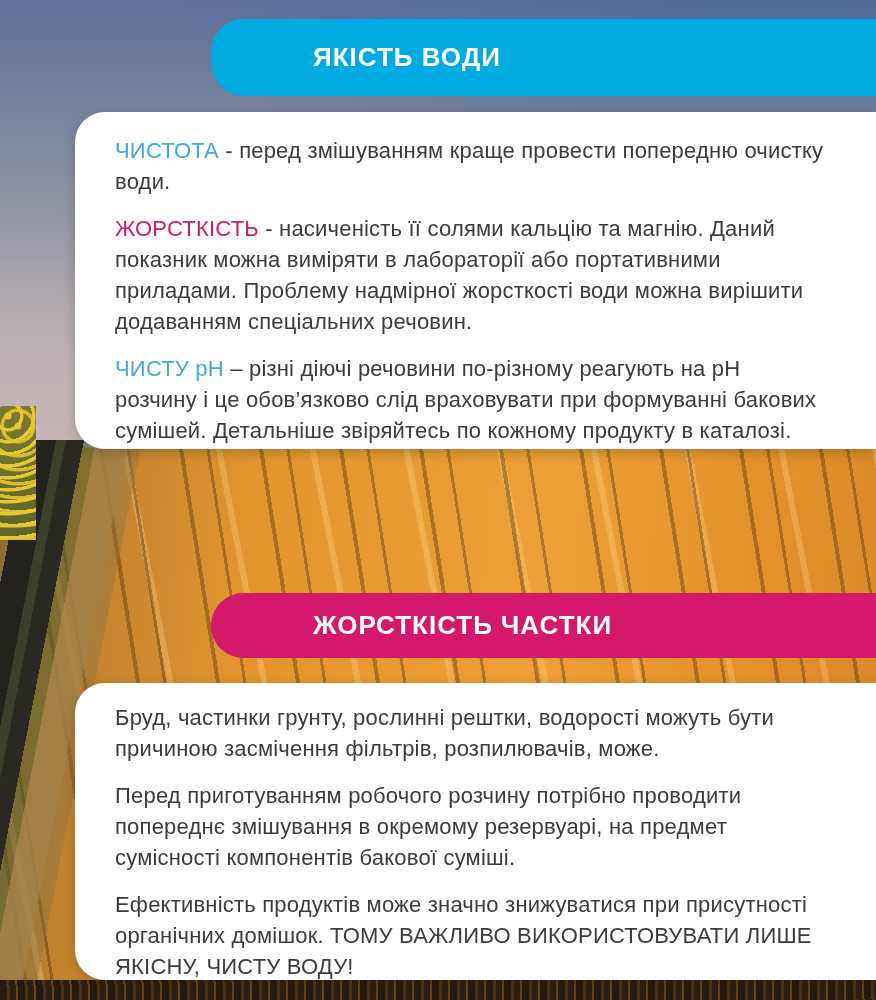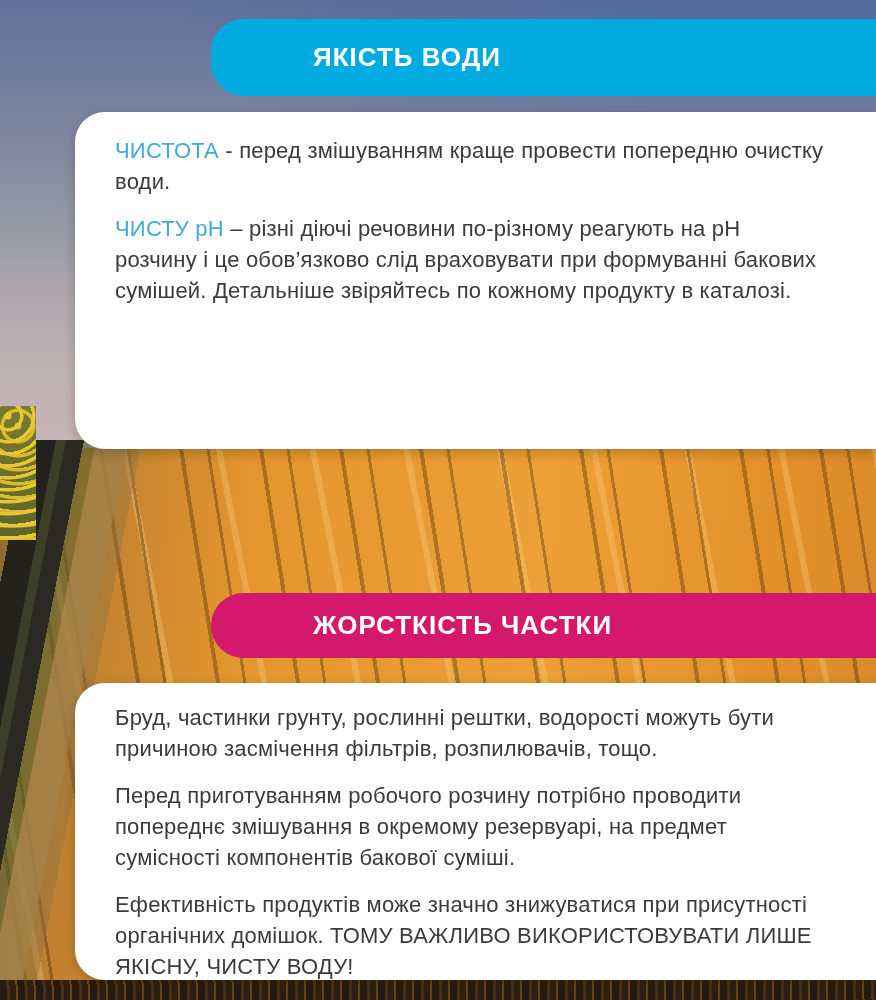--- a/index.html
+++ b/index.html
@@ -92,26 +92,27 @@
   <div class="terrain"></div>
   <div class="sunflowers"></div>
   <div class="bg bottom-strip"></div>
 
   <div class="badge badge-blue">
     <span>ЯКІСТЬ ВОДИ</span>
   </div>
 
   <div class="card card-1">
     <p><span class="term term-blue">ЧИСТОТА</span><span> - перед змішуванням краще провести попередню очистку води.</span></p>
+    <p><span class="term term-magenta">ЖОРСТКІСТЬ</span><span> - насиченість її солями кальцію та магнію. Даний показник можна виміряти в лабораторії або портативними приладами. Проблему надмірної жорсткості води можна вирішити додаванням спеціальних речовин.</span></p>
     <p><span class="term term-blue">ЧИСТУ pH</span><span> – різні діючі речовини по-різному реагують на pH розчину і це обов’язково слід враховувати при формуванні бакових сумішей. Детальніше звіряйтесь по кожному продукту в каталозі.</span></p>
   </div>
 
   <div class="badge badge-magenta">
     <span>ЖОРСТКІСТЬ ЧАСТКИ</span>
   </div>
 
   <div class="card card-2">
-    <p><span>Бруд, частинки грунту, рослинні рештки, водорості можуть бути причиною засмічення фільтрів, розпилювачів, тощо.</span></p>
+    <p><span>Бруд, частинки грунту, рослинні рештки, водорості можуть бути причиною засмічення фільтрів, розпилювачів, може.</span></p>
     <p><span>Перед приготуванням робочого розчину потрібно проводити попереднє змішування в окремому резервуарі, на предмет сумісності компонентів бакової суміші.</span></p>
     <p><span>Ефективність продуктів може значно знижуватися при присутності органічних домішок. ТОМУ ВАЖЛИВО ВИКОРИСТОВУВАТИ ЛИШЕ ЯКІСНУ, ЧИСТУ ВОДУ!</span></p>
   </div>
 
 </div>
 
 </body></html>

